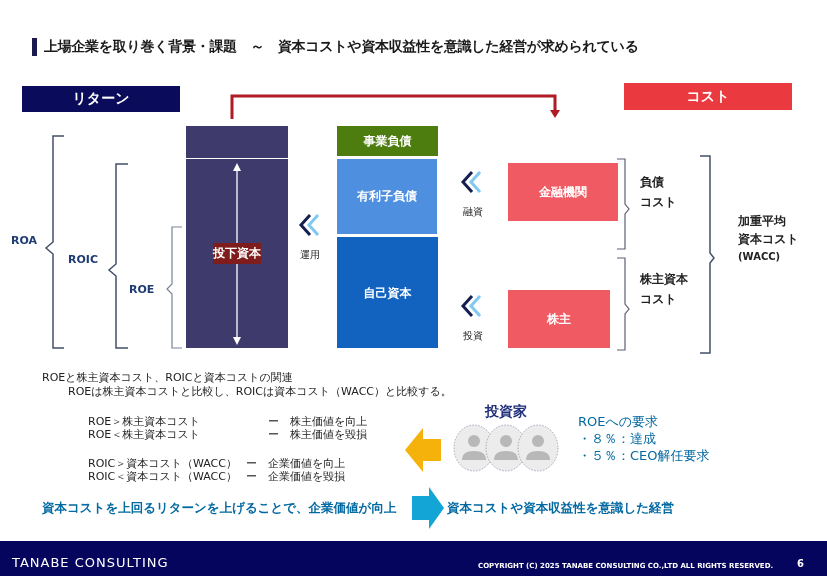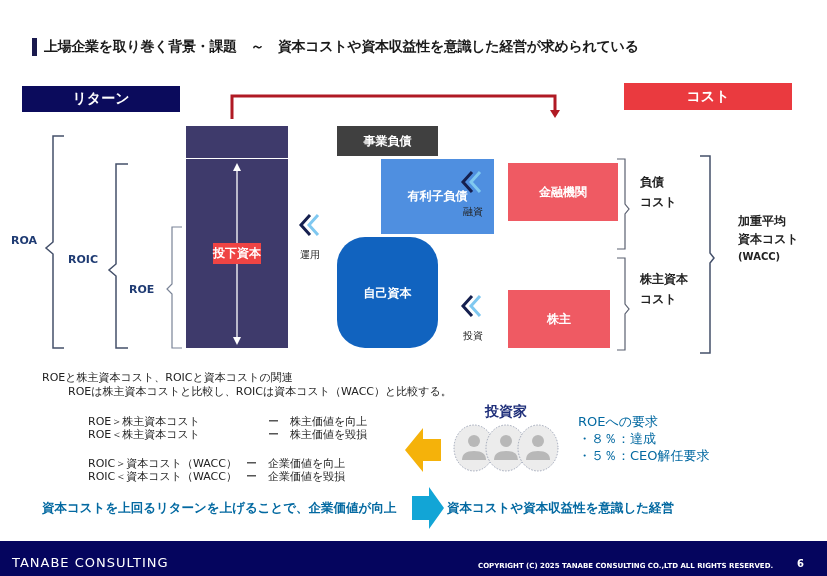--- a/index.html
+++ b/index.html
@@ -8,23 +8,23 @@
   .abs { position: absolute; }
   .title-bar { left: 32px; top: 38px; width: 5px; height: 18px; background: #1a1a4e; }
   .title-text { left: 44px; top: 38px; font-size: 14px; font-weight: bold; color: #1a1a1a; white-space: nowrap; letter-spacing: -0.3px; }
   .return-label { left: 22px; top: 86px; width: 158px; height: 26px; background: #0b0b5c; color: #fff;
                   font-weight: bold; font-size: 14px; display: flex; align-items: center; justify-content: center; }
   .cost-label { left: 624px; top: 83px; width: 168px; height: 27px; background: #ea3a3f; color: #fff;
                 font-weight: bold; font-size: 14px; display: flex; align-items: center; justify-content: center; }
   .box { display: flex; align-items: center; justify-content: center; color: #fff; font-weight: bold; font-size: 12px; }
   .invested-top { left: 186px; top: 126px; width: 102px; height: 32px; background: #3e3a6b; }
   .invested { left: 186px; top: 159px; width: 102px; height: 189px; background: #3e3a6b; }
-  .biz-liab { left: 337px; top: 126px; width: 101px; height: 30px; background: #404040; }
-  .int-debt { left: 337px; top: 159px; width: 113px; height: 75px; background: #4f8fe0; margin-left: 44px; }
-  .equity { left: 337px; top: 237px; width: 101px; height: 111px; background: #1163bf; border-radius: 28px; }
+  .biz-liab { left: 337px; top: 126px; width: 101px; height: 30px; background: #4d7c0f; }
+  .int-debt { left: 337px; top: 159px; width: 100px; height: 75px; background: #4f8fe0; }
+  .equity { left: 337px; top: 237px; width: 101px; height: 111px; background: #1163bf; }
   .fin-inst { left: 508px; top: 163px; width: 110px; height: 58px; background: #ef5a63; }
   .shareholder { left: 508px; top: 290px; width: 102px; height: 58px; background: #ef5a63; }
   .small-label { font-size: 10px; color: #222; }
   .bracket-text { font-size: 11px; font-weight: bold; color: #1f3b73; }
   .dark-text { font-size: 12px; font-weight: bold; color: #222; line-height: 20px; }
   .body-text { font-size: 11px; color: #222; white-space: nowrap; line-height: 14px; }
   .footer { left: 0; top: 541px; width: 827px; height: 35px; background: #05055e; }
   .footer-logo { left: 12px; top: 555px; color: #fff; font-size: 13px; letter-spacing: 1px; }
   .footer-copy { left: 478px; top: 562px; color: #fff; font-size: 7px; font-weight: bold; }
   .footer-page { left: 797px; top: 558px; color: #fff; font-size: 10px; font-weight: bold; }
@@ -55,21 +55,21 @@
   <polyline points="94,30 82,30 82,130 75,136 82,142 82,214 94,214" fill="none" stroke="#44506a" stroke-width="1.5"></polyline>
 
   <polyline points="148,93 138,93 138,150 133,155 138,160 138,214 148,214" fill="none" stroke="#7a8497" stroke-width="1.2"></polyline>
 </svg>
 <div class="abs bracket-text" style="left:11px;top:234px;">ROA</div>
 <div class="abs bracket-text" style="left:68px;top:253px;">ROIC</div>
 <div class="abs bracket-text" style="left:129px;top:283px;">ROE</div>
 
 <div class="abs invested-top"></div>
 <div class="abs box invested">
-  <span style="background:#ef4444;padding:2px 0;position:relative;z-index:2;">投下資本</span>
+  <span style="background:#7f1d1d;padding:2px 0;position:relative;z-index:2;">投下資本</span>
 </div>
 <svg class="abs" style="left:230px;top:162px;z-index:1;" width="14" height="184">
   <line x1="7" y1="8" x2="7" y2="176" stroke="#fff" stroke-width="1.3"></line>
   <polygon points="3,9 11,9 7,1" fill="#fff"></polygon>
   <polygon points="3,175 11,175 7,183" fill="#fff"></polygon>
 </svg>
 
 <svg class="abs" style="left:296px;top:213px;" width="28" height="24">
   <polyline points="14,2 5,12 14,22" fill="none" stroke="#16204f" stroke-width="3"></polyline>
   <polyline points="22,2 13,12 22,22" fill="none" stroke="#7fc8f0" stroke-width="3"></polyline>

